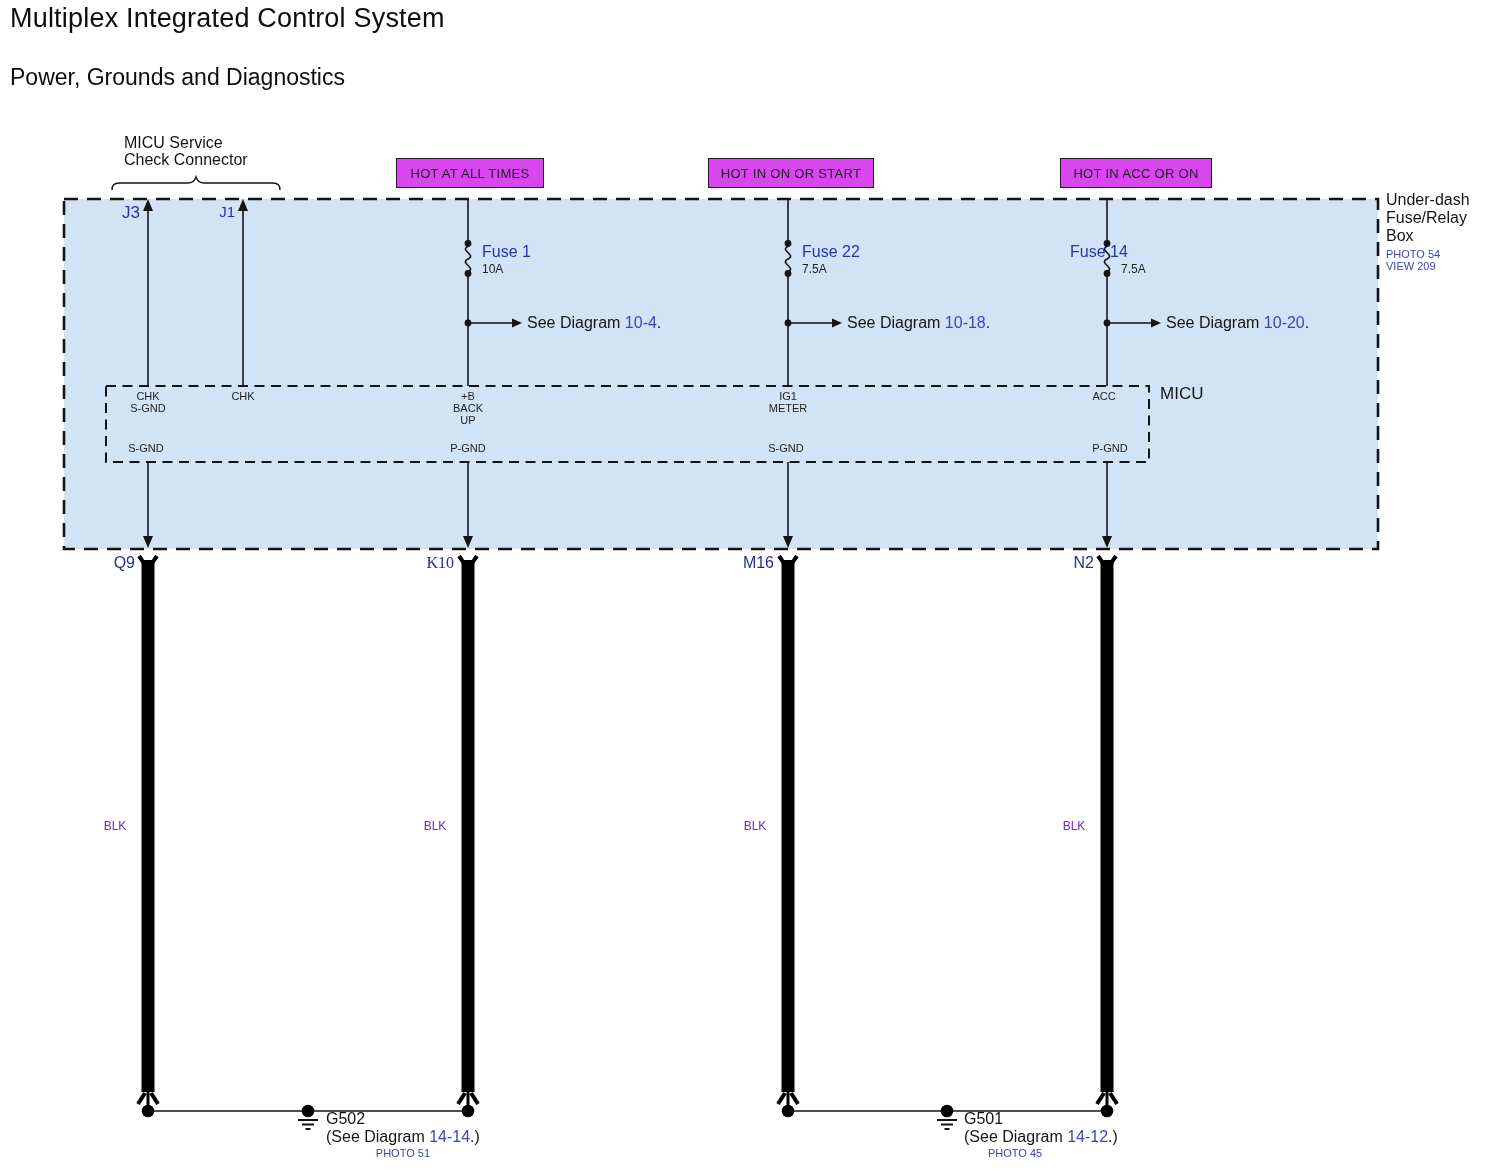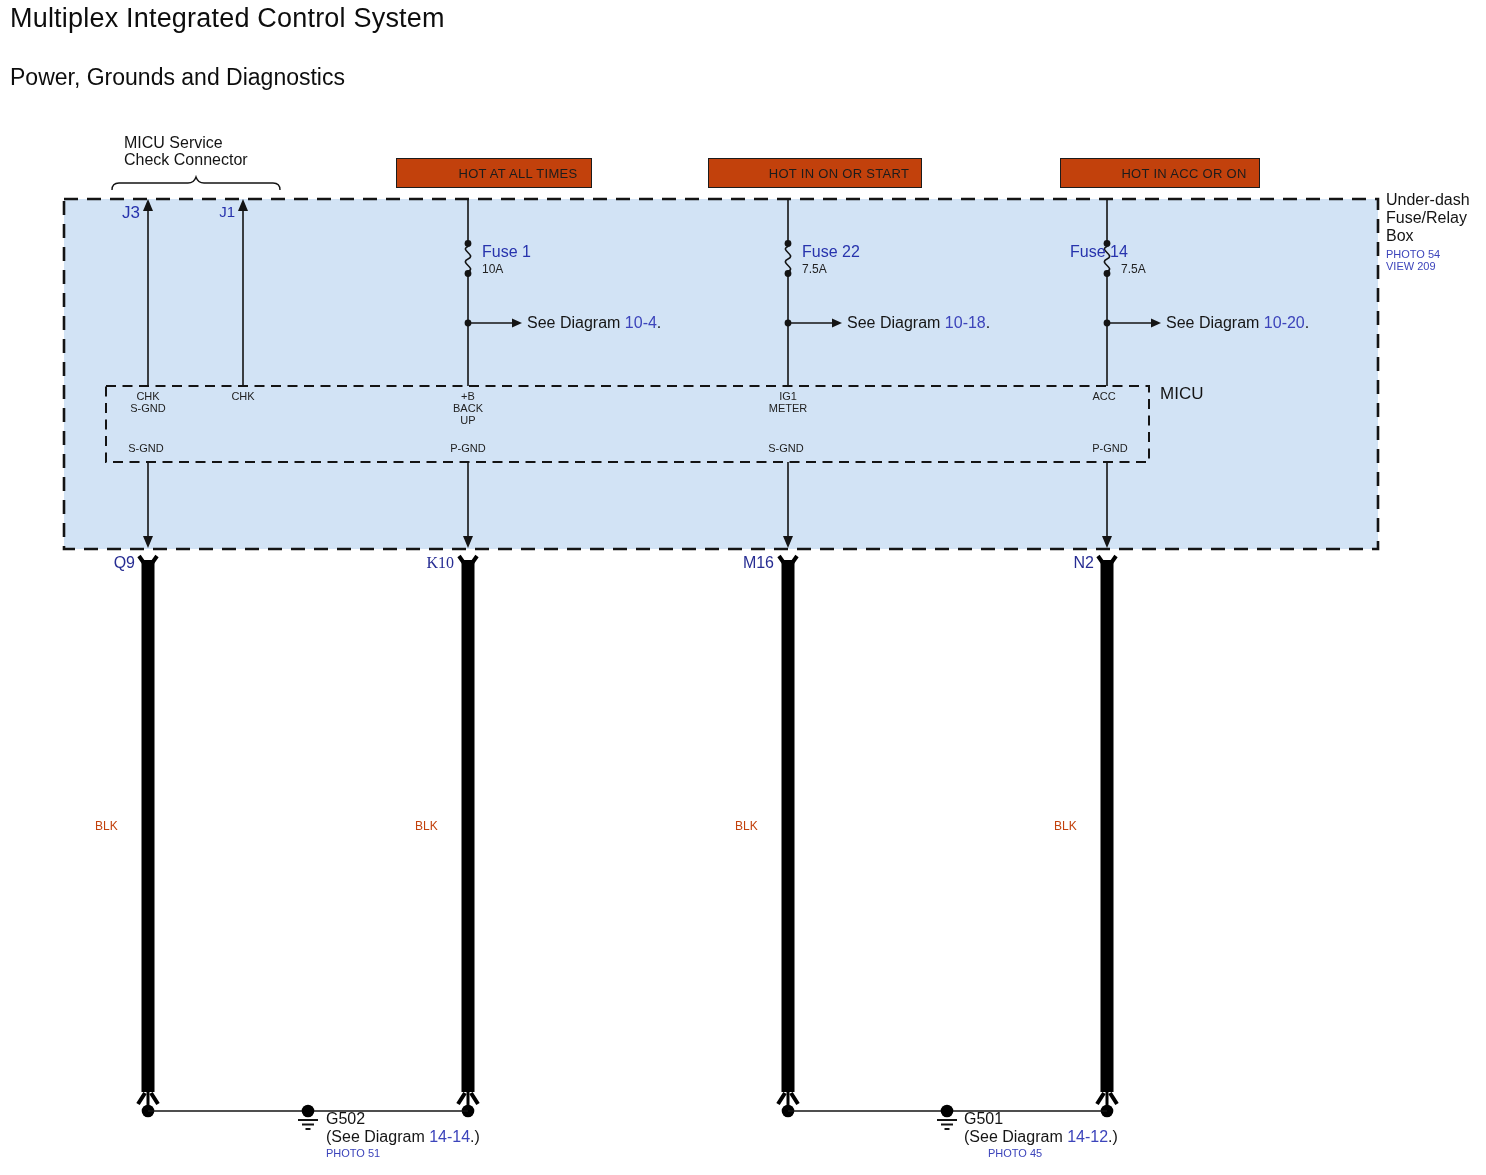--- a/index.html
+++ b/index.html
@@ -5,35 +5,35 @@
   html,body{margin:0;padding:0;background:#ffffff;}
   .stage{
     position:relative;width:1486px;height:1175px;background:#ffffff;overflow:hidden;
     font-family:"Liberation Sans","DejaVu Sans",sans-serif;color:#111;
   }
   .abs{position:absolute;}
   .title{font-size:27px;letter-spacing:0.2px;color:#0d0d0d;}
   .subtitle{font-size:23px;color:#0d0d0d;}
   .svc-label{font-size:16px;line-height:17px;color:#141414;}
   .hot-box{
-    background:#c2410c;border:1.6px solid #1c1c1c;font-size:13px;color:#1c1c1c;
-    display:flex;align-items:center;justify-content:center;letter-spacing:0.3px;white-space:nowrap;padding-left:48px;
+    background:#d946ef;border:1.6px solid #1c1c1c;font-size:13px;color:#1c1c1c;
+    display:flex;align-items:center;justify-content:center;letter-spacing:0.3px;white-space:nowrap;
   }
   .blue{color:#2733ad;}
   .ref{color:#3c44bb;}
   .conn-id{font-size:16px;color:#272d93;}
   .fuse-name{font-size:16px;color:#2733ad;white-space:nowrap;}
   .fuse-rating{font-size:12px;color:#222;}
   .see-row{font-size:16px;color:#161616;white-space:nowrap;}
   .pin{font-size:11px;line-height:12px;color:#222;text-align:center;}
   .pin-b{font-size:11px;color:#222;text-align:center;}
   .micu-tag{font-size:17px;color:#141414;}
   .udbox{font-size:16px;line-height:18px;color:#141414;}
   .small-ref{font-size:11px;line-height:12px;color:#3c44bb;}
-  .blk{font-size:12px;color:#c2410c;text-align:left;}
+  .blk{font-size:12px;color:#6d28d9;text-align:center;}
   .right{text-align:right;}
   .gnd-id{font-size:16px;line-height:18px;color:#141414;}
   .gnd-see{font-size:16px;line-height:18px;color:#161616;white-space:nowrap;}
   svg{position:absolute;left:0;top:0;}
 </style>
 </head>
 <body>
 
 <div class="stage">
 
@@ -224,21 +224,21 @@
   <div class="abs blk" style="left:95px;top:819px;width:40px;">BLK</div>
   <div class="abs blk" style="left:415px;top:819px;width:40px;">BLK</div>
   <div class="abs blk" style="left:735px;top:819px;width:40px;">BLK</div>
   <div class="abs blk" style="left:1054px;top:819px;width:40px;">BLK</div>
 
   <div class="abs" style="left:326px;top:1110px;">
     <div class="gnd-id">G502</div>
     <div class="gnd-see">
       <span>(See Diagram </span><span class="ref">14-14</span><span>.)</span>
     </div>
-    <div class="small-ref" style="margin-top:1px;">PHOTO 51</div>
+    <div class="small-ref" style="margin-top:1px;text-align:center;">PHOTO 51</div>
   </div>
   <div class="abs" style="left:964px;top:1110px;">
     <div class="gnd-id">G501</div>
     <div class="gnd-see">
       <span>(See Diagram </span><span class="ref">14-12</span><span>.)</span>
     </div>
     <div class="small-ref" style="margin-top:1px;padding-left:24px;">PHOTO 45</div>
   </div>
 
 </div>

